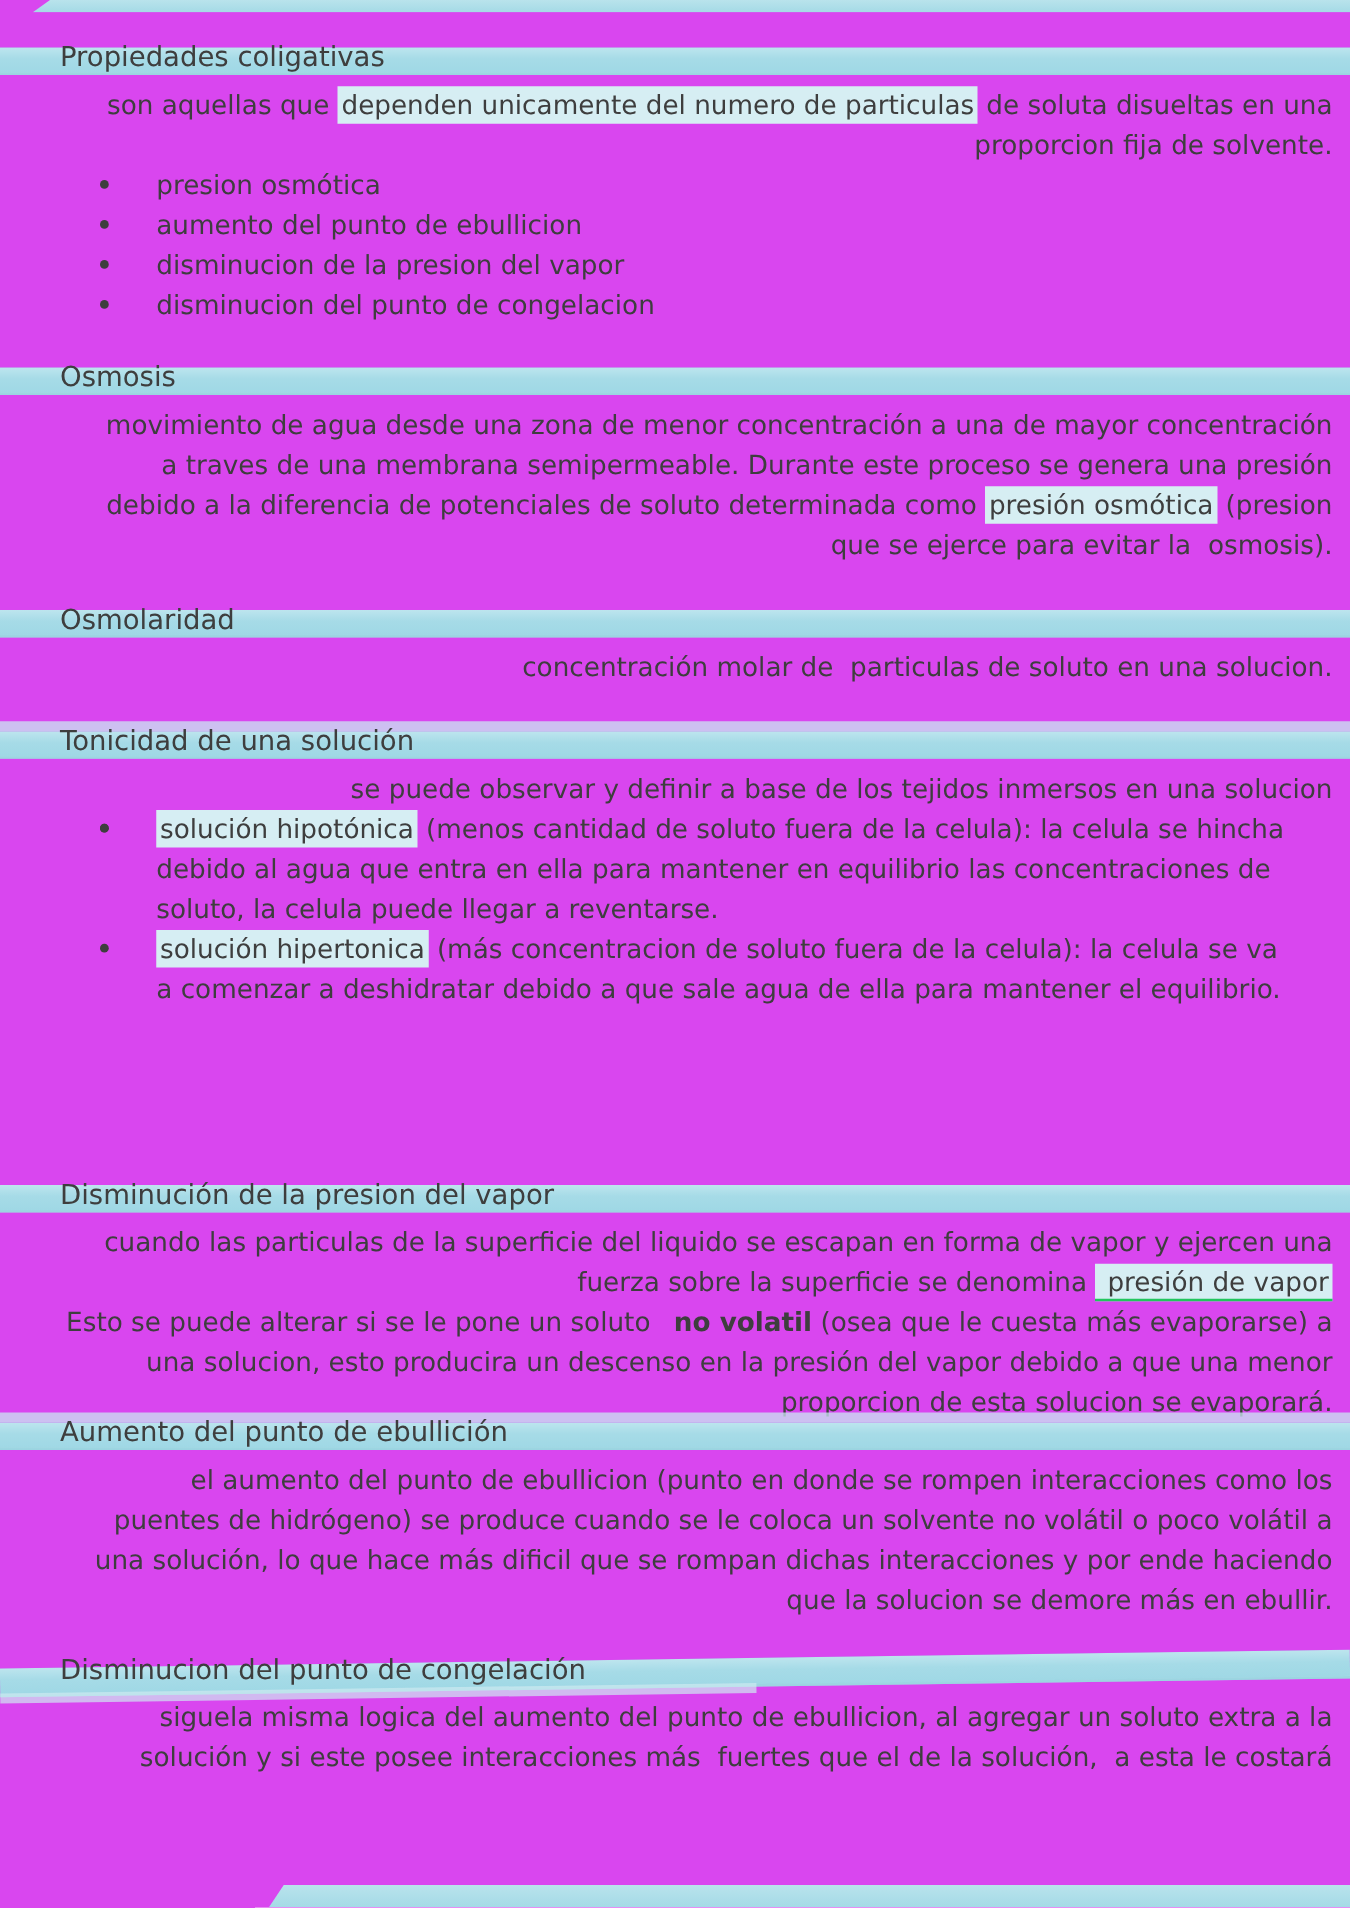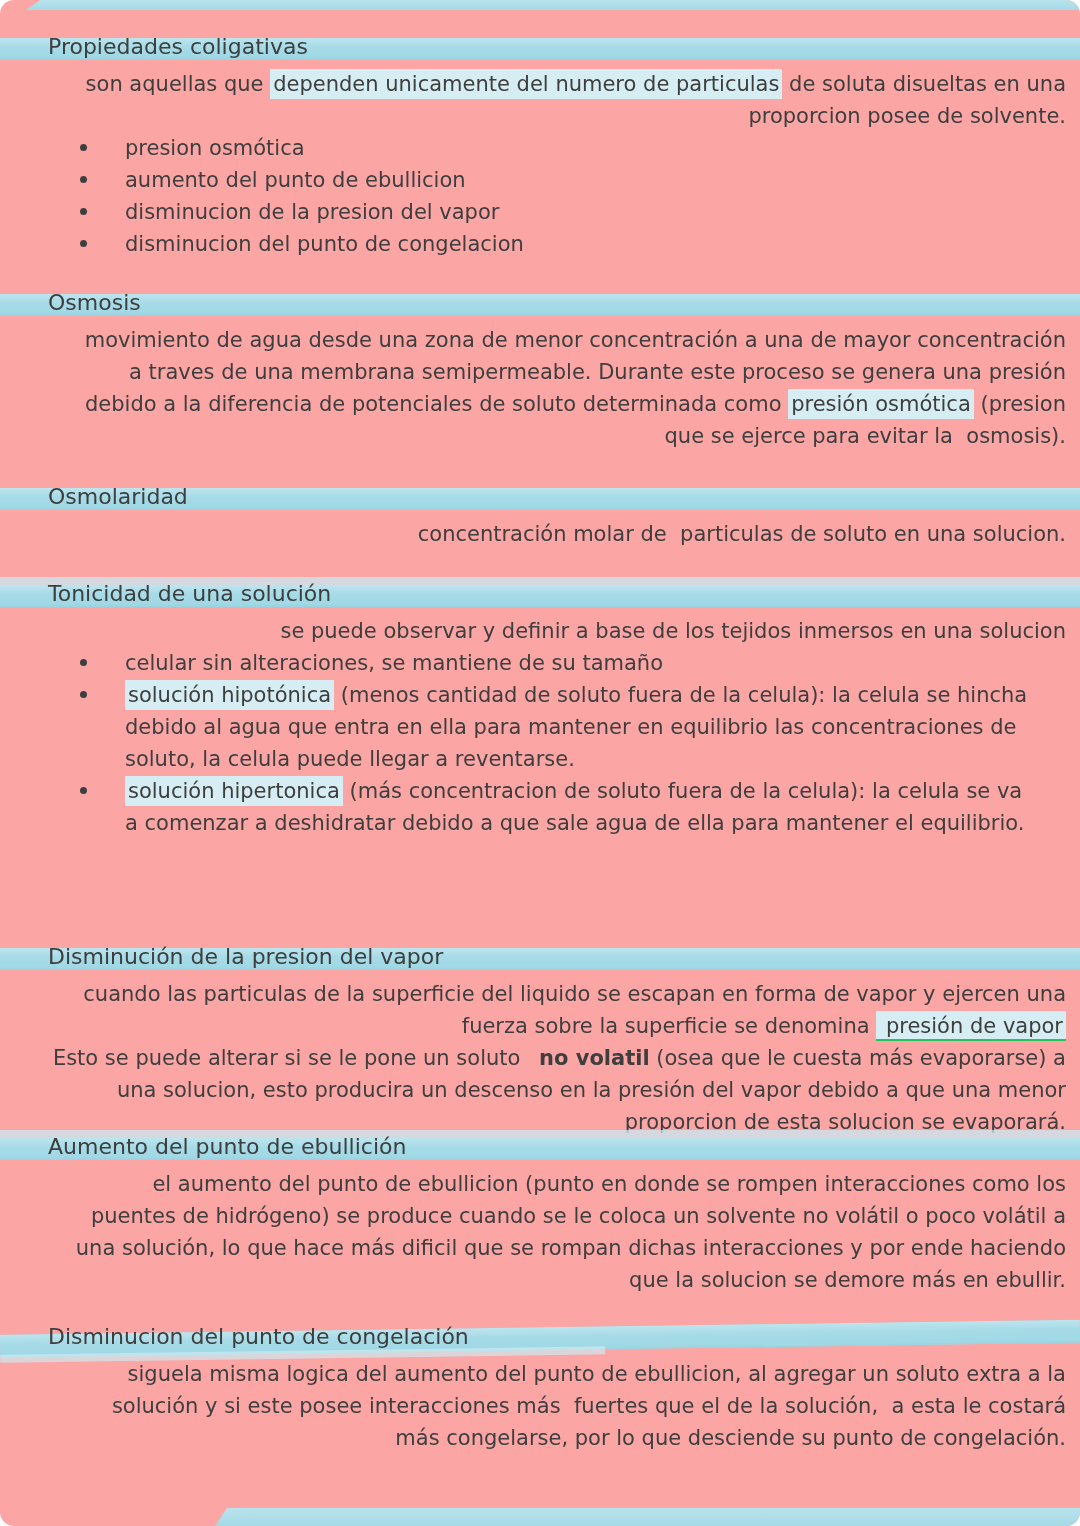--- a/index.html
+++ b/index.html
@@ -1,20 +1,19 @@
 <!DOCTYPE html>
 <html><head>
 <meta charset="utf-8">
 <style>
   html,body{margin:0;padding:0;}
   #page{
     position:relative;width:1080px;height:1526px;overflow:hidden;
-    background:#fca5a5;color:#3e3e3e;
+    background:#d946ef;color:#3e3e3e;
     font-family:"DejaVu Sans","Liberation Sans",sans-serif;
-    border-radius:14px;
   }
   .strip{position:absolute;background:linear-gradient(180deg,#b9e3ec,#a4dae6);}
   #strip-top{top:0;left:26px;right:0;height:10px;clip-path:polygon(14px 0,100% 0,100% 100%,0 100%);}
   #strip-bottom{top:1508px;left:215px;right:0;height:18px;clip-path:polygon(12px 0,100% 0,100% 100%,0 100%);}
 
   .sec{position:absolute;left:0;right:0;}
   .hbar{
     position:absolute;top:0;left:0;right:0;height:20px;
     background:linear-gradient(180deg,#bde5ee 0%,#a6dbe7 45%,#9fd8e5 100%);
     border-bottom:2px solid rgba(125,198,213,.5);
@@ -47,21 +46,21 @@
 <div id="page">
 
   <div class="strip" id="strip-top"></div>
 
   <section class="sec" style="top:38px">
     <div class="hbar"></div>
     <h2 class="htext">Propiedades coligativas</h2>
     <div class="body">
         <div class="p">
           <div class="ln"><span>son aquellas que </span><span class="hl">dependen unicamente del numero de particulas</span><span> de soluta disueltas en una</span></div>
-          <div class="ln"><span>proporcion posee de solvente.</span></div>
+          <div class="ln"><span>proporcion fija de solvente.</span></div>
         </div>
         <div class="li">
           <span class="dot"></span>
           <div class="ln"><span>presion osmótica</span></div>
         </div>
         <div class="li">
           <span class="dot"></span>
           <div class="ln"><span>aumento del punto de ebullicion</span></div>
         </div>
         <div class="li">
@@ -100,21 +99,20 @@
 
   <section class="sec double" style="top:585px">
     <div class="hbar"></div>
     <h2 class="htext">Tonicidad de una solución</h2>
     <div class="body">
         <div class="p">
           <div class="ln"><span>se puede observar y definir a base de los tejidos inmersos en una solucion</span></div>
         </div>
         <div class="li">
           <span class="dot"></span>
-          <div class="ln"><span>celular sin alteraciones, se mantiene de su tamaño</span></div>
         </div>
         <div class="li">
           <span class="dot"></span>
           <div class="ln"><span class="hl">solución hipotónica</span><span> (menos cantidad de soluto fuera de la celula): la celula se hincha</span></div>
           <div class="ln"><span>debido al agua que entra en ella para mantener en equilibrio las concentraciones de</span></div>
           <div class="ln"><span>soluto, la celula puede llegar a reventarse.</span></div>
         </div>
         <div class="li">
           <span class="dot"></span>
           <div class="ln"><span class="hl">solución hipertonica</span><span> (más concentracion de soluto fuera de la celula): la celula se va</span></div>
@@ -152,20 +150,19 @@
       </div>
   </section>
 
   <section class="sec slant" style="top:1328px">
     <div class="hbar"></div>
     <h2 class="htext">Disminucion del punto de congelación</h2>
     <div class="body">
         <div class="p">
           <div class="ln"><span>siguela misma logica del aumento del punto de ebullicion, al agregar un soluto extra a la</span></div>
           <div class="ln"><span>solución y si este posee interacciones más&nbsp; fuertes que el de la solución,&nbsp; a esta le costará</span></div>
-          <div class="ln"><span>más congelarse, por lo que desciende su punto de congelación.</span></div>
         </div>
       </div>
   </section>
 
   <div class="strip" id="strip-bottom"></div>
 
 </div>
 
 </body></html>

